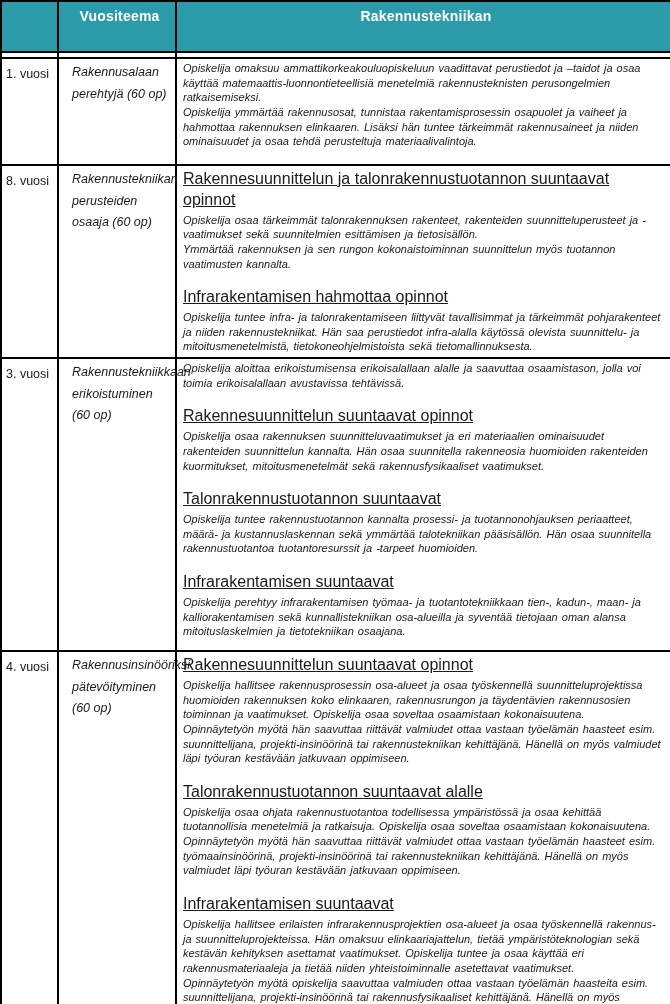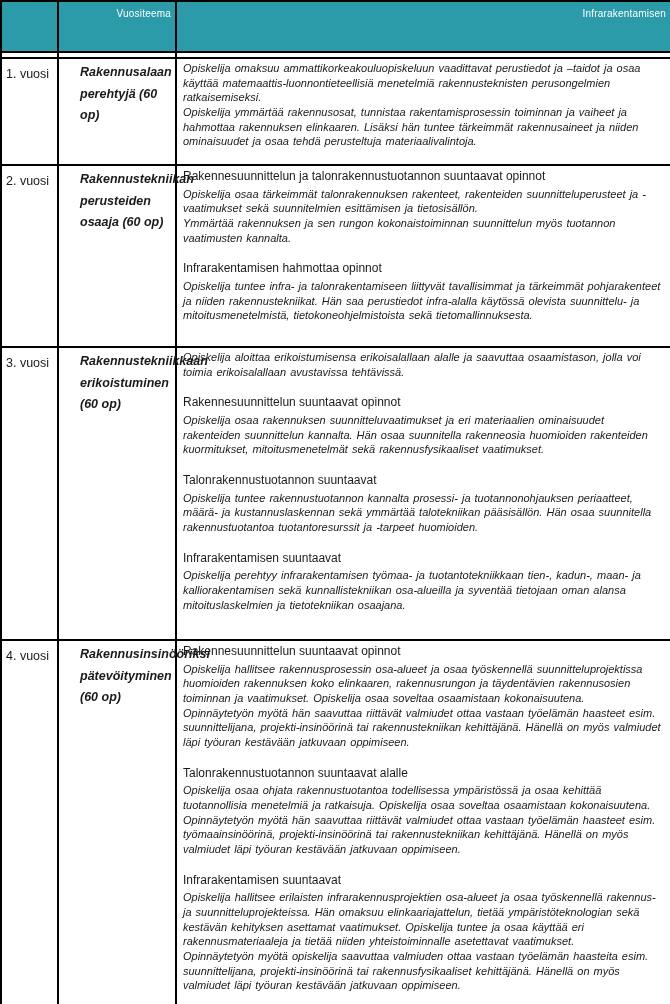--- a/index.html
+++ b/index.html
@@ -22,24 +22,24 @@
   col.c-year{width:57px;}
   col.c-theme{width:118px;}
   col.c-content{width:495px;}
 
   
   thead th{
     background:var(--header-bg);
     color:var(--header-text);
     border:2px solid var(--border);
     height:43px;
-    text-align:right;
+    text-align:center;
     vertical-align:top;
-    font-size:10px;
-    font-weight:normal;
+    font-size:14px;
+    font-weight:bold;
     padding:6px 4px 0 9px;
     letter-spacing:.2px;
   }
   
   tr.gap td{
     height:4px;
     padding:0;
     border-left:2px solid var(--border);
     border-right:2px solid var(--border);
     border-top:none;border-bottom:none;
@@ -52,40 +52,41 @@
     padding:2px 4px 3px 4px;
     background:#ffffff;
   }
   td.year-cell{
     font-weight:normal;
     font-size:12.5px;
     padding-top:8px;
     white-space:nowrap;
   }
   td.theme-cell{
-    font-weight:bold;
+    font-weight:normal;
     font-style:italic;
     font-size:12.5px;
     line-height:1.72;
     padding-top:3px;
-    padding-left:21px;
+    padding-left:13px;
   }
   td.content-cell{
     padding:2px 7px 3px 6px;
   }
   .obj-p{
     margin:0;
     font-style:italic;
     font-size:11px;
     line-height:1.335;
     word-spacing:1px;
   }
   .obj-heading{
     font-style:normal;
-    font-size:12px;
+    font-size:16px;
+    text-decoration:underline;
     line-height:1.3;
     padding:1px 0 2px 0;
   }
   .obj-spacer{height:15px;}
 
   
   tr.row-0 td{height:94px;}
   tr.row-1 td{height:169px;}
   tr.row-2 td{height:280px;}
   tr.row-3 td{height:396px;}
@@ -96,40 +97,40 @@
 <table class="curriculum">
   <colgroup>
     <col class="c-year">
       <col class="c-theme">
       <col class="c-content">
   </colgroup>
   <thead>
     <tr>
       <th></th>
       <th>Vuositeema</th>
-      <th>Infrarakentamisen</th>
+      <th>Rakennustekniikan</th>
     </tr>
   </thead>
   <tbody>
     <tr class="gap">
       <td></td>
       <td></td>
       <td></td>
     </tr>
 
   <tr class="body-row row-0">
         <td class="year-cell">1. vuosi</td>
         <td class="theme-cell">Rakennusalaan perehtyjä (60 op)</td>
         <td class="content-cell">
           <p class="obj-p">Opiskelija omaksuu ammattikorkeakouluopiskeluun vaadittavat perustiedot ja –taidot ja osaa käyttää matemaattis-luonnontieteellisiä menetelmiä rakennusteknisten perusongelmien ratkaisemiseksi.</p>
-          <p class="obj-p">Opiskelija ymmärtää rakennusosat, tunnistaa rakentamisprosessin toiminnan ja vaiheet ja hahmottaa rakennuksen elinkaaren. Lisäksi hän tuntee tärkeimmät rakennusaineet ja niiden ominaisuudet ja osaa tehdä perusteltuja materiaalivalintoja.</p>
+          <p class="obj-p">Opiskelija ymmärtää rakennusosat, tunnistaa rakentamisprosessin osapuolet ja vaiheet ja hahmottaa rakennuksen elinkaaren. Lisäksi hän tuntee tärkeimmät rakennusaineet ja niiden ominaisuudet ja osaa tehdä perusteltuja materiaalivalintoja.</p>
         </td>
       </tr>
       <tr class="body-row row-1">
-        <td class="year-cell">2. vuosi</td>
+        <td class="year-cell">8. vuosi</td>
         <td class="theme-cell">Rakennustekniikan perusteiden osaaja (60 op)</td>
         <td class="content-cell">
           <div class="obj-heading">Rakennesuunnittelun ja talonrakennustuotannon suuntaavat opinnot</div>
           <p class="obj-p">Opiskelija osaa tärkeimmät talonrakennuksen rakenteet, rakenteiden suunnitteluperusteet ja -vaatimukset sekä suunnitelmien esittämisen ja tietosisällön.</p>
           <p class="obj-p">Ymmärtää rakennuksen ja sen rungon kokonaistoiminnan suunnittelun myös tuotannon vaatimusten kannalta.</p>
           <div class="obj-spacer"></div>
           <div class="obj-heading">Infrarakentamisen hahmottaa opinnot</div>
           <p class="obj-p">Opiskelija tuntee infra- ja talonrakentamiseen liittyvät tavallisimmat ja tärkeimmät pohjarakenteet ja niiden rakennustekniikat. Hän saa perustiedot infra-alalla käytössä olevista suunnittelu- ja mitoitusmenetelmistä, tietokoneohjelmistoista sekä tietomallinnuksesta.</p>
         </td>
       </tr>

